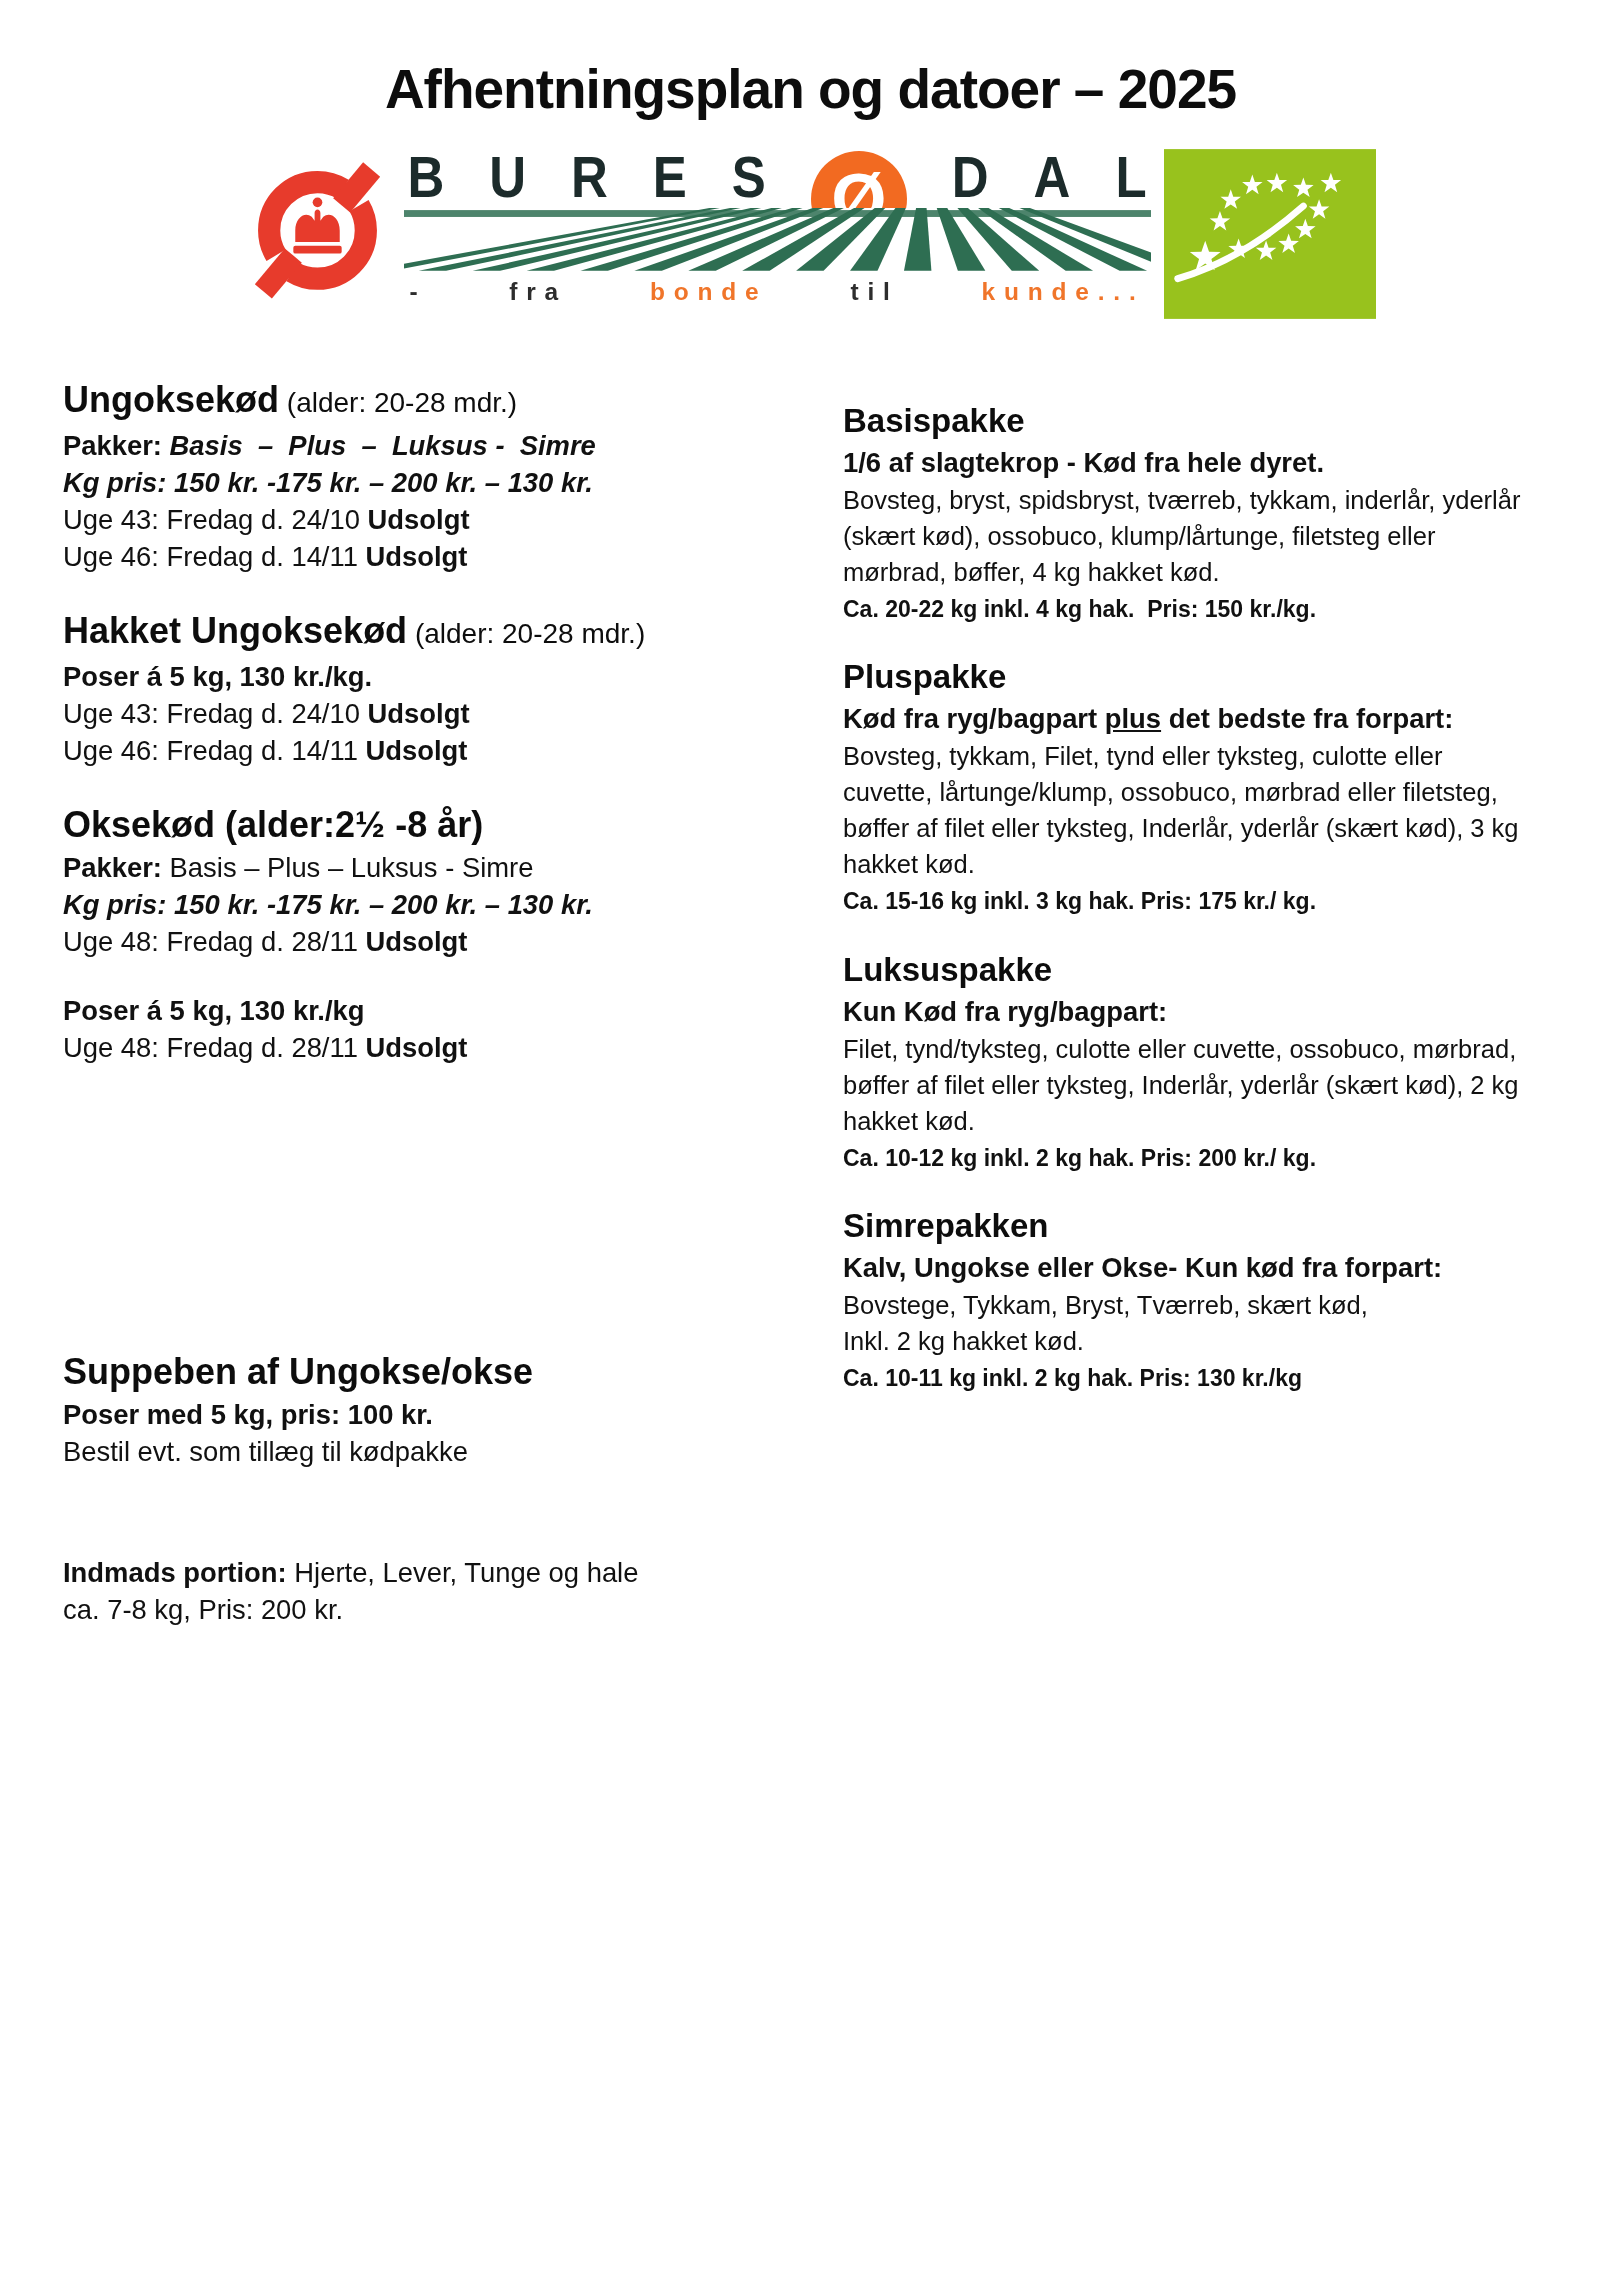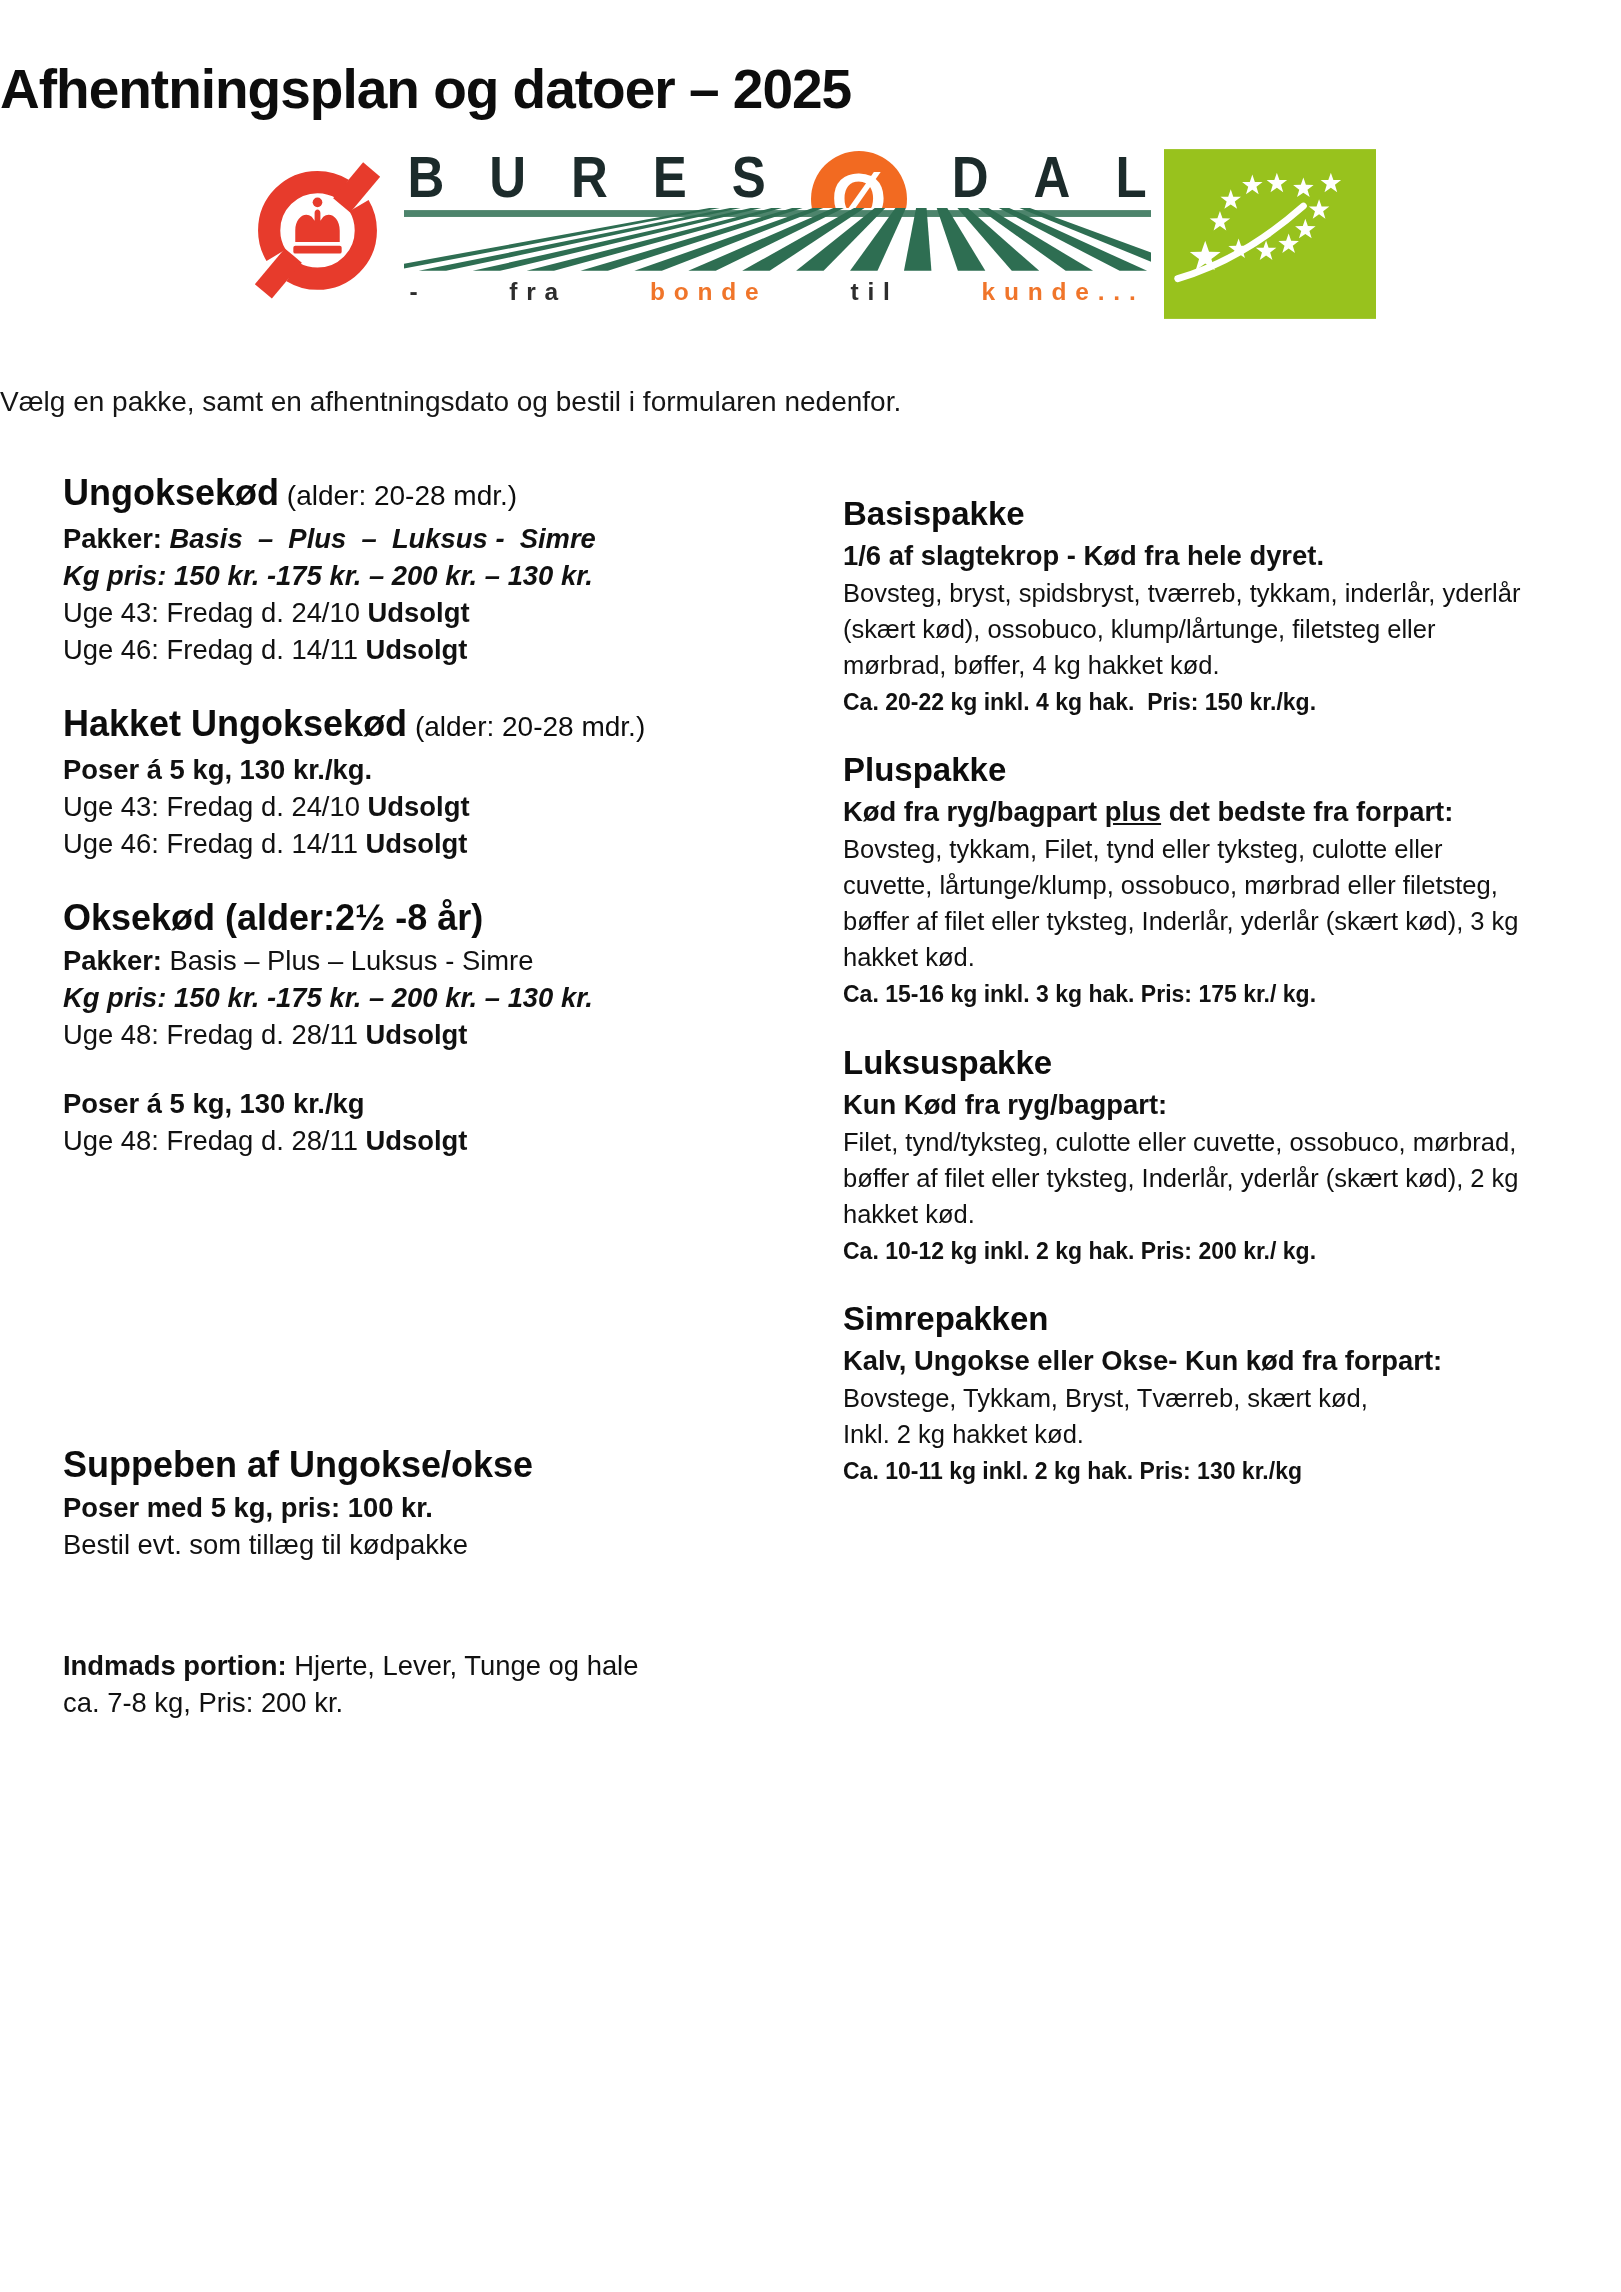--- a/index.html
+++ b/index.html
@@ -1,21 +1,21 @@
 <!DOCTYPE html>
 <html><head>
 <meta charset="utf-8">
 <style>
   html,body { margin:0; padding:0; background:#888; }
   .page {
     width:1621px; height:2293px; background:#ffffff; margin:0 auto;
     font-family:"Liberation Sans","DejaVu Sans",sans-serif; color:#111;
     position:relative; overflow:hidden; box-sizing:border-box;
   }
-  .header { text-align:left; padding-top:57px; }
+  .header { text-align:center; padding-top:57px; }
   .title { font-size:55px; font-weight:bold; letter-spacing:-1px; color:#0d0d0d; }
 
   .logo-row { margin:25.5px auto 0; width:1147px; display:flex; justify-content:center; align-items:flex-start; gap:13.7px; height:178px; }
   .oemark { flex:none; width:145px; height:147px; margin-top:7.8px; }
   .logo-mid { flex:none; width:747px; }
   .brand { display:flex; justify-content:space-between; align-items:center; height:61px; font-weight:bold; font-size:51px; color:#1c2b2b; padding:0 3.9px; }
   .brand-letter { line-height:1; transform:scaleY(1.12); }
   .oe-disc { width:96px; height:96px; border-radius:50%; background:#f26a21; color:#fff; display:flex; align-items:center; justify-content:center; font-size:71px; font-weight:bold; margin-bottom:-43px; position:relative; z-index:0; }
   .fieldsvg { display:block; position:relative; z-index:1; background:#fff; }
   .tagline { display:flex; justify-content:space-between; align-items:center; margin-top:7.8px; font-weight:bold; font-size:24.5px; letter-spacing:8.8px; color:#2d2d2d; padding:0 5.9px; }
@@ -146,21 +146,20 @@
           <g transform="translate(57,74)">
               <polygon points="0,-11 2.59,-3.56 10.46,-3.4 4.18,1.36 6.47,8.9 0,4.4 -6.47,8.9 -4.18,1.36 -10.46,-3.4 -2.59,-3.56"></polygon>
             </g>
           <g transform="translate(42,110) scale(1.5)">
               <polygon points="0,-11 2.59,-3.56 10.46,-3.4 4.18,1.36 6.47,8.9 0,4.4 -6.47,8.9 -4.18,1.36 -10.46,-3.4 -2.59,-3.56"></polygon>
             </g>
         </g>
       </svg>
     </div>
 
-    <div class="subtitle">Vælg en pakke, samt en afhentningsdato og bestil i formularen nedenfor.</div>
   </div>
 
   <div class="columns">
 
     <div class="col-left">
 
       <div class="lsec">
         <div class="lhead"><span class="b">Ungoksekød</span><span class="note"> (alder: 20-28 mdr.)</span></div>
         <div class="lline"><span class="b">Pakker: </span><span class="bi">Basis  –  Plus  –  Luksus -  Simre</span></div>
         <div class="lline bi">Kg pris: 150 kr. -175 kr. – 200 kr. – 130 kr.</div>

